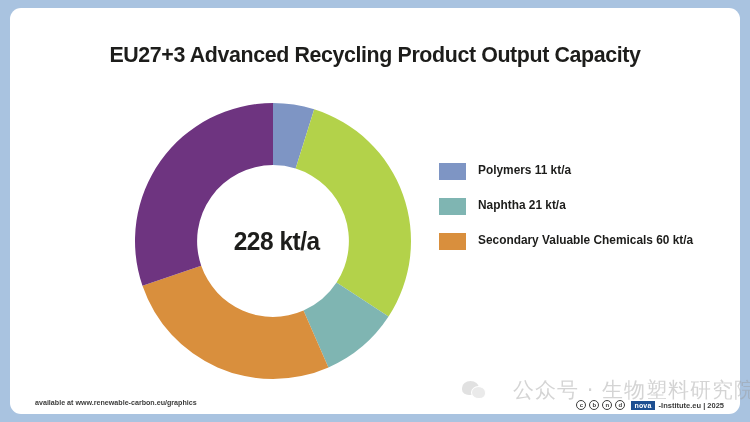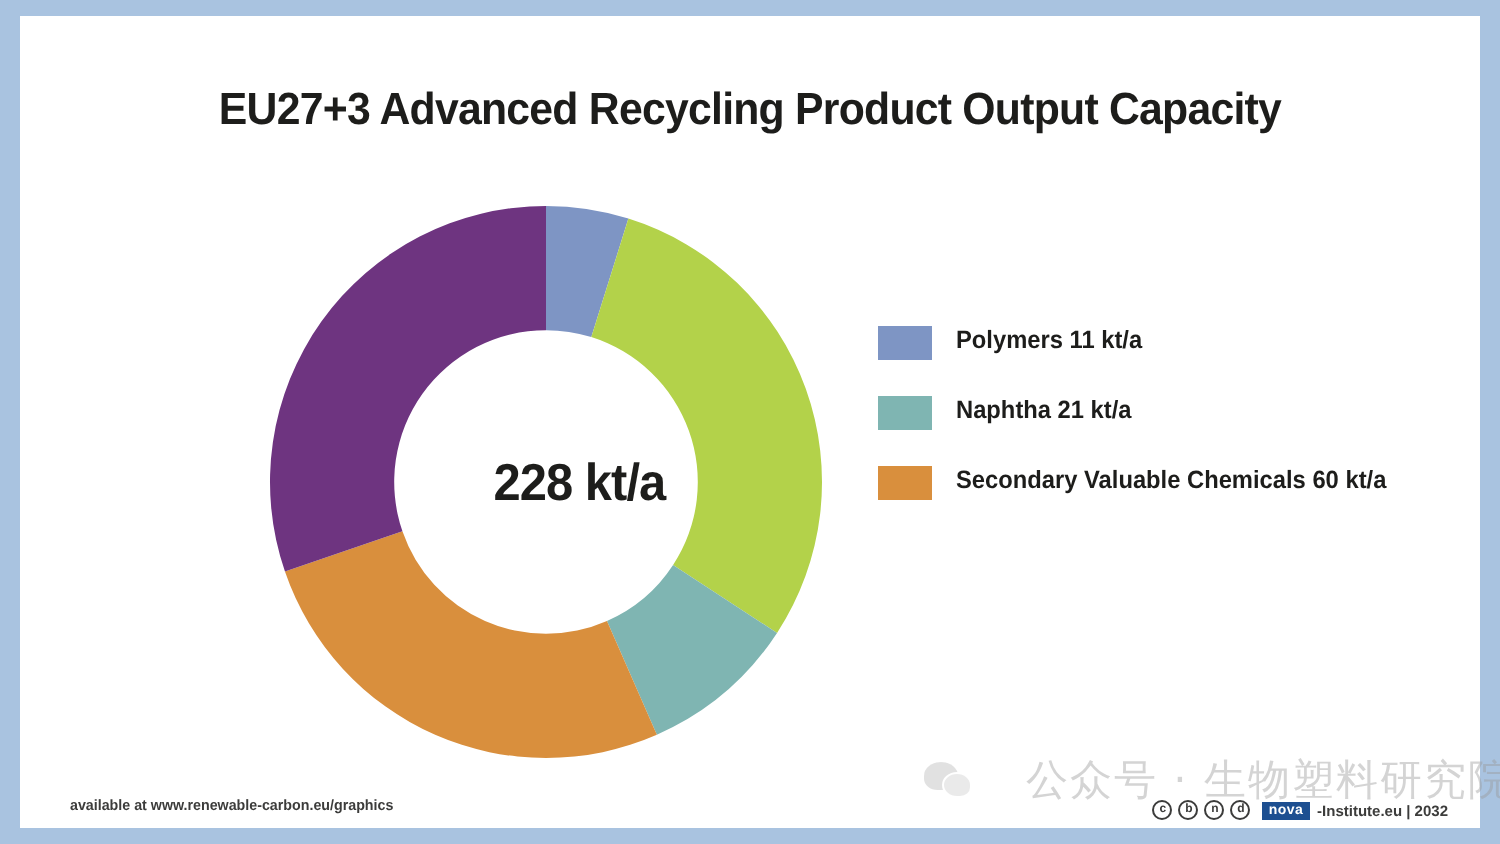--- a/index.html
+++ b/index.html
@@ -10,40 +10,41 @@
   }
   #frame{
     position:absolute;left:0;top:0;width:750px;height:422px;
     background:#a9c3e0;
   }
   #card{
     position:absolute;left:10px;top:8px;
     width:730px;height:406px;
     background:#ffffff;
     box-sizing:border-box;
+    border-radius:11px;
   }
   #title{
     position:absolute;left:0;top:34px;width:730px;
     text-align:center;
     font-family:"Liberation Sans", sans-serif;
     font-size:22.5px;
     font-weight:bold;
     letter-spacing:-0.4px;
     color:#1d1d1b;
     transform:scaleX(0.95);
     transform-origin:center top;
     white-space:nowrap;
   }
   
   #donut-wrap{
     position:absolute;left:118px;top:92px;width:290px;height:282px;
   }
   #donut-svg{display:block;}
   #center-label{
-    position:absolute;left:17px;top:0;width:290px;height:282px;
+    position:absolute;left:4px;top:0;width:290px;height:282px;
     display:flex;align-items:center;justify-content:center;
     pointer-events:none;
   }
   #center-label span{
     font-family:"Liberation Sans", sans-serif;
     font-size:26px;font-weight:bold;color:#1d1d1b;
     letter-spacing:-0.5px;
     transform:scaleX(0.94);
   }
   
@@ -154,21 +155,21 @@
       </div>
 
     <div id="source">available at www.renewable-carbon.eu/graphics</div>
 
     <div id="credit">
       <span class="cc-badge">c</span>
       <span class="cc-badge">b</span>
       <span class="cc-badge">n</span>
       <span class="cc-badge">d</span>
       <span id="nova-logo">nova</span>
-      <span>-Institute.eu | 2032</span>
+      <span>-Institute.eu | 2025</span>
     </div>
 
     <div id="watermark">
       <span id="wechat-icon">
         <span class="b1"></span>
           <span class="b2"></span>
       </span>
       <span id="watermark-text">公众号 · 生物塑料研究院</span>
     </div>
 

